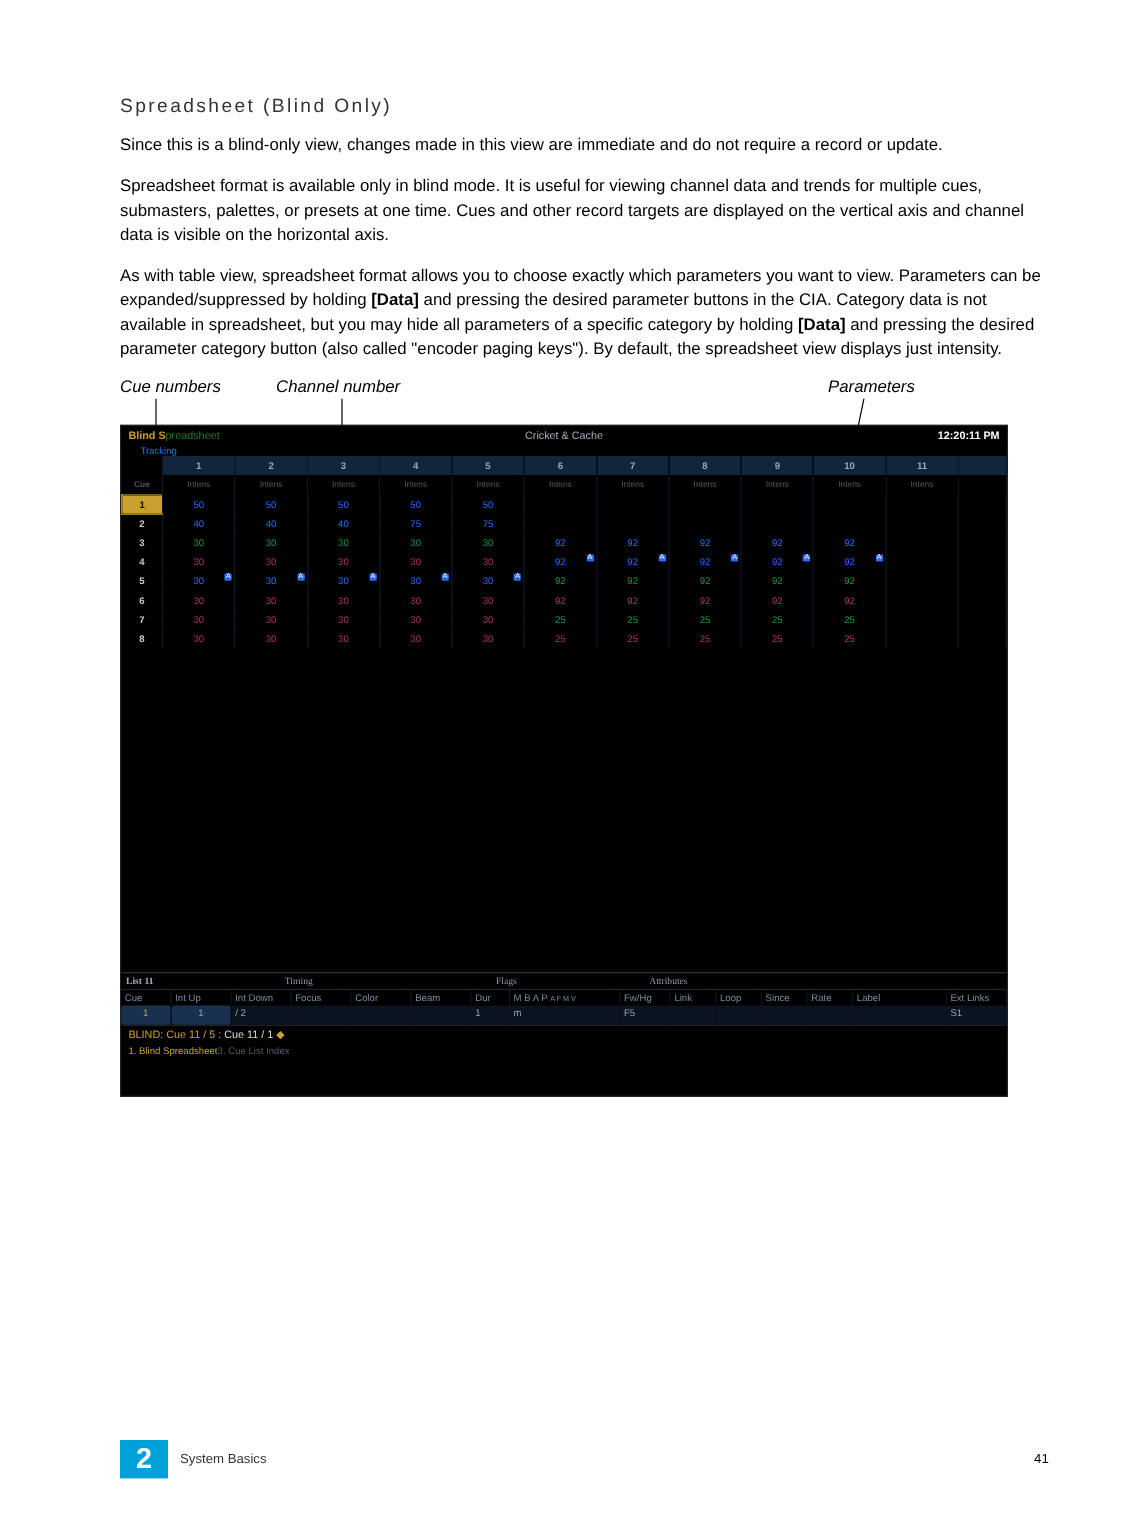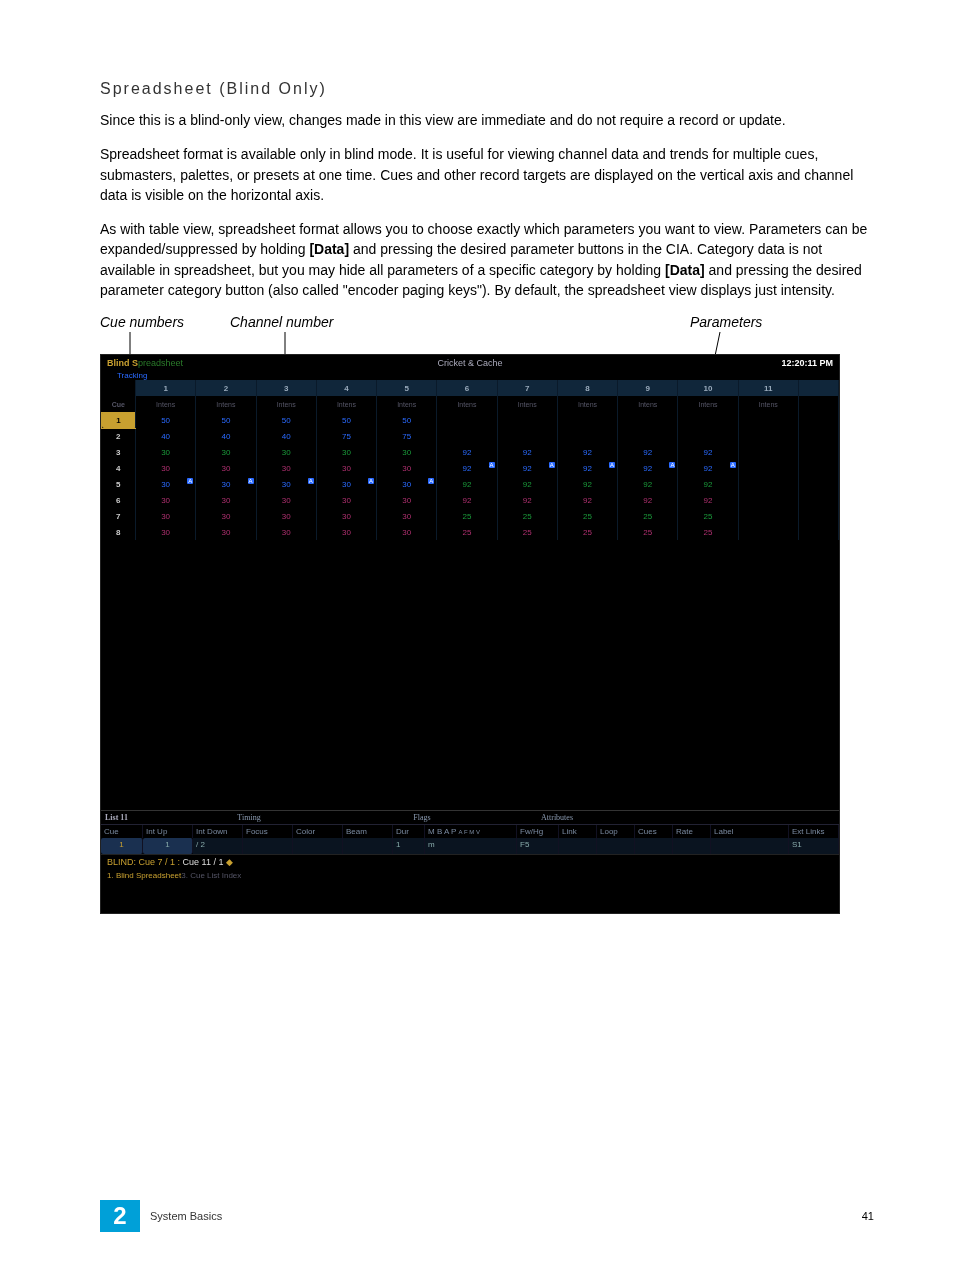--- a/index.html
+++ b/index.html
@@ -268,21 +268,21 @@
         <div>Int Up</div>
         <div>Int Down</div>
         <div>Focus</div>
         <div>Color</div>
         <div>Beam</div>
         <div>Dur</div>
         <div>M B A P <span style="font-size:6px">A F M V</span></div>
         <div>Fw/Hg</div>
         <div>Link</div>
         <div>Loop</div>
-        <div>Cues</div>
+        <div>Since</div>
         <div>Rate</div>
         <div>Label</div>
         <div>Ext Links</div>
       </div>
     <div class="list-row">
       <div class="pill" style="color:#c8a030;">1</div>
       <div class="pill">1</div>
       <div style="text-align:left;">/   2</div>
       <div></div>
         <div></div>
@@ -292,21 +292,21 @@
       <div>F5</div>
       <div></div>
         <div></div>
         <div></div>
         <div></div>
       <div></div>
       <div>S1</div>
     </div>
 
     <div class="cmd-line">
-      <span class="blind-cmd">BLIND: Cue  7 / 1 :  </span><span class="cue-cmd">Cue 11 / 1 </span><span class="diamond">◆</span>
+      <span class="blind-cmd">BLIND: Cue  11 / 5 :  </span><span class="cue-cmd">Cue 11 / 1 </span><span class="diamond">◆</span>
     </div>
     <div class="tabs-row">
       <span class="tab-active">1. Blind Spreadsheet</span>
       <span class="tab-inactive">3. Cue List Index</span>
     </div>
   </div>
 </div>
 
 <div class="footer">
   <div style="display:flex;align-items:center;">

